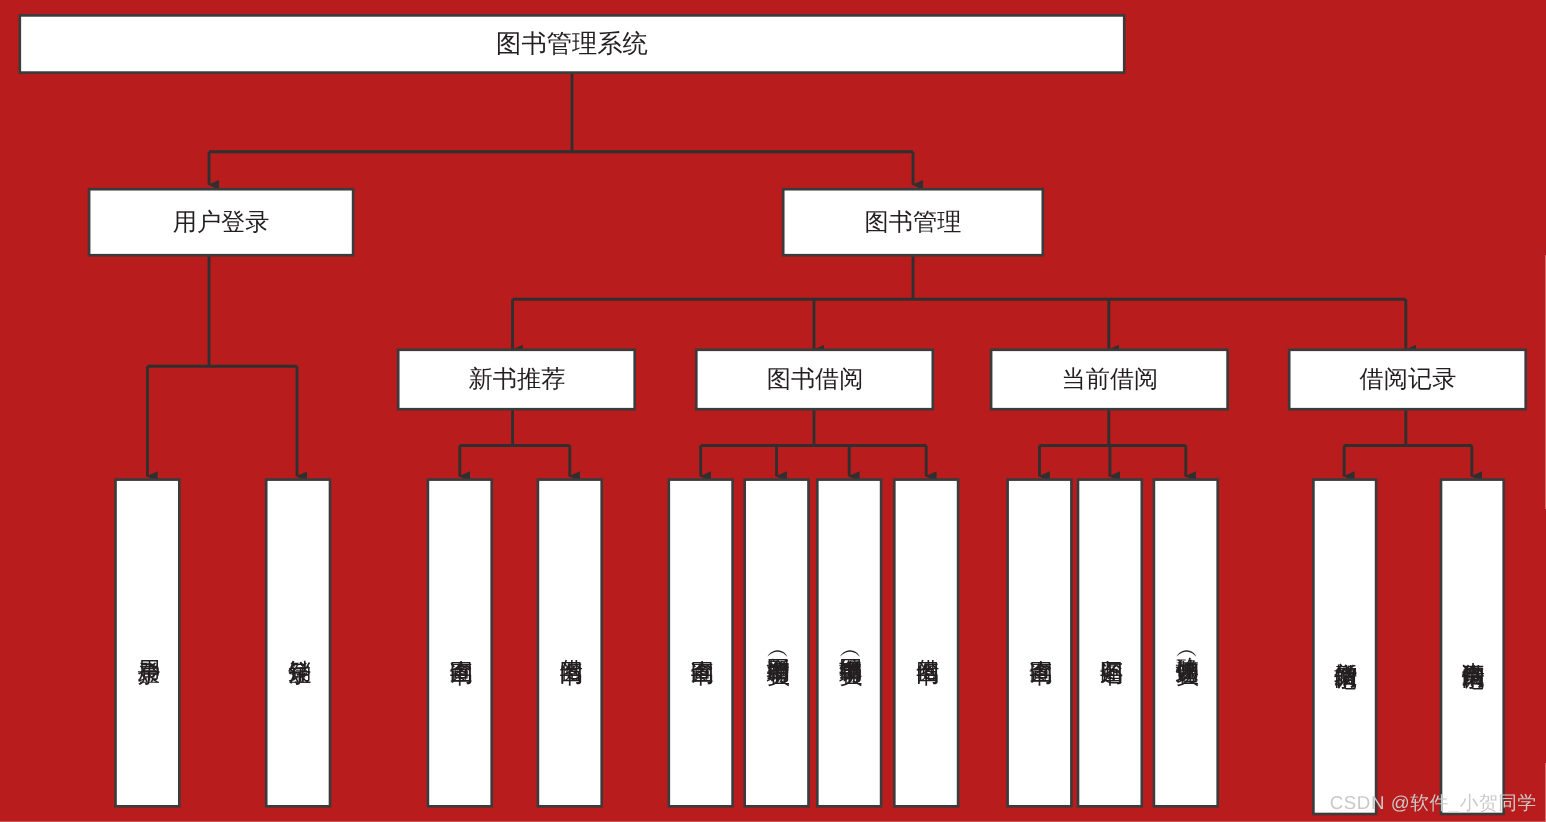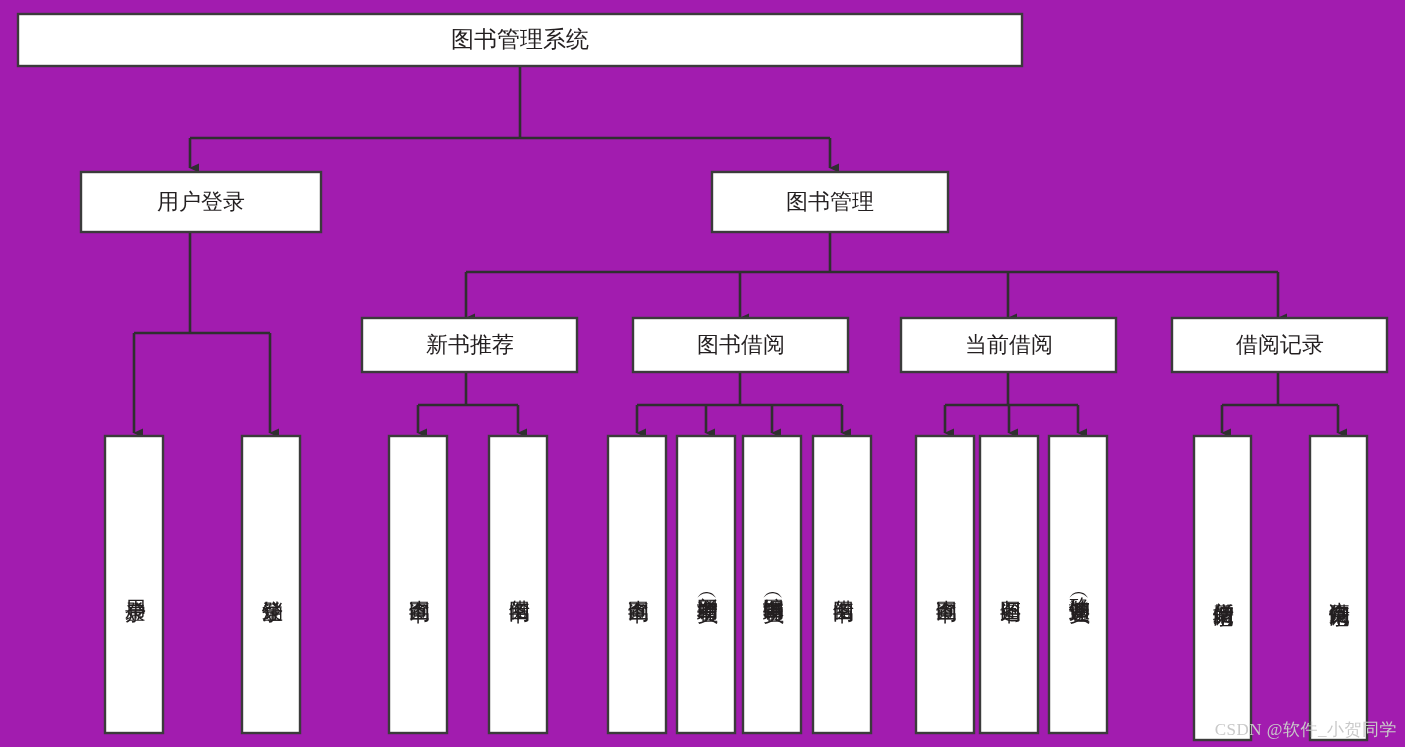--- a/index.html
+++ b/index.html
@@ -1,20 +1,20 @@
 <!DOCTYPE html>
 <html><head>
 <meta charset="utf-8">
 <style>
   html,body{margin:0;padding:0;background:#ffffff;}
   body{
     font-family:"Liberation Sans","DejaVu Sans",sans-serif;
     width:1405px;height:747px;overflow:hidden;
   }
-  #stage{position:relative;width:1405px;height:747px;background:#a21caf;}
+  #stage{position:relative;width:1405px;height:747px;background:#b91c1c;}
   svg#diagram{position:absolute;left:0;top:0;width:1405px;height:747px;display:block;}
 
   .node-box{
     fill:#ffffff;
     stroke:#3b3b3b;
     stroke-width:2.4;
   }
   .node-label{
     fill:#231f20;
     font-family:"Liberation Sans","DejaVu Sans",sans-serif;
@@ -34,21 +34,21 @@
     stroke-width:2.6;
     fill:none;
     stroke-linecap:butt;
   }
   .arrow-head{fill:#2f2f2f;}
 
   .watermark{
     position:absolute;
     right:8px;
     bottom:6px;
-    font-family:Liberation Serif, serif;
+    font-family:Liberation Sans, sans-serif;
     font-size:17px;
     color:#c9c9c9;
     white-space:nowrap;
     letter-spacing:0.5px;
     user-select:none;
   }
 </style>
 </head>
 <body>
 

